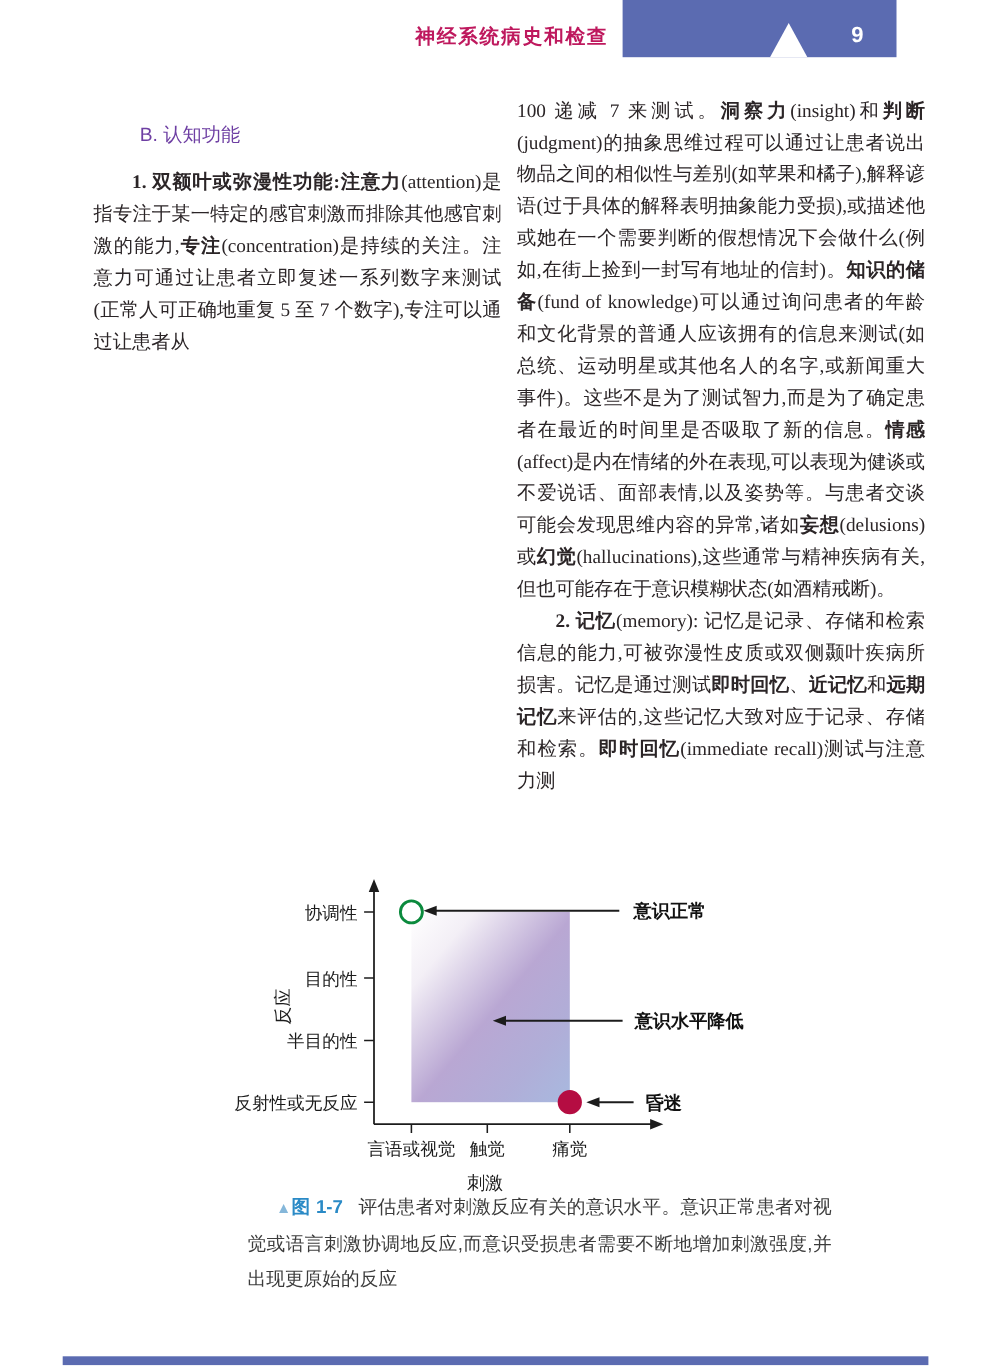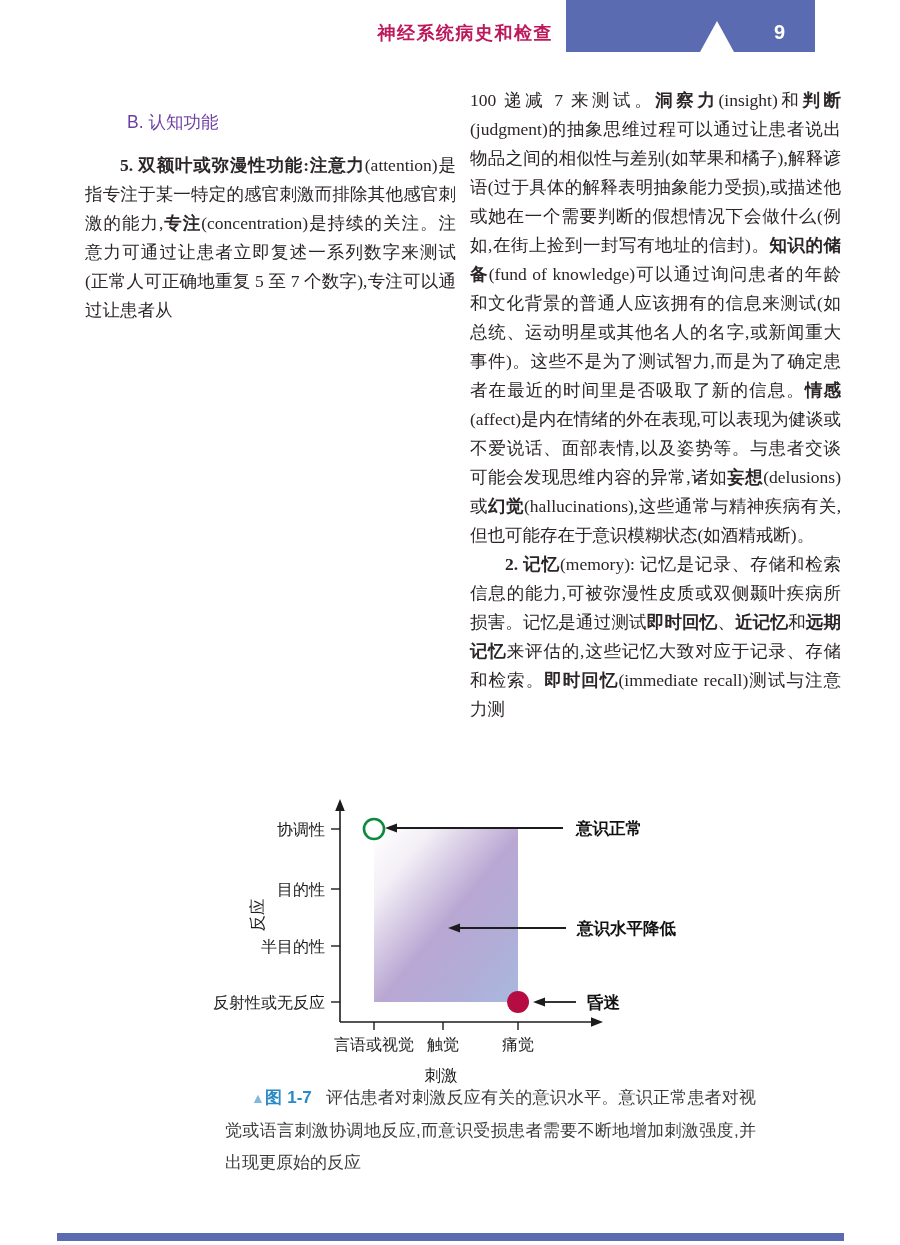--- a/index.html
+++ b/index.html
@@ -51,21 +51,21 @@
 <div class="page">
 
   <div class="header-title">神经系统病史和检查</div>
   <div class="page-badge">
     <div class="badge-notch"></div>
     <div class="page-number">9</div>
   </div>
 
   <div class="col col-left">
       <div class="section-heading">B. 认知功能</div>
-      <p class="para indent"><span class="bold">5. 双额叶或弥漫性功能:注意力</span><span>(attention)是指专注于某一特定的感官刺激而排除其他感官刺激的能力,</span><span class="bold">专注</span><span>(concentration)是持续的关注。注意力可通过让患者立即复述一系列数字来测试(正常人可正确地重复 5 至 7 个数字),专注可以通过让患者从</span></p>
+      <p class="para indent"><span class="bold">1. 双额叶或弥漫性功能:注意力</span><span>(attention)是指专注于某一特定的感官刺激而排除其他感官刺激的能力,</span><span class="bold">专注</span><span>(concentration)是持续的关注。注意力可通过让患者立即复述一系列数字来测试(正常人可正确地重复 5 至 7 个数字),专注可以通过让患者从</span></p>
     </div>
   <div class="col col-right">
       <p class="para"><span>100 递减 7 来测试。</span><span class="bold">洞察力</span><span>(insight)和</span><span class="bold">判断</span><span>(judgment)的抽象思维过程可以通过让患者说出物品之间的相似性与差别(如苹果和橘子),解释谚语(过于具体的解释表明抽象能力受损),或描述他或她在一个需要判断的假想情况下会做什么(例如,在街上捡到一封写有地址的信封)。</span><span class="bold">知识的储备</span><span>(fund of knowledge)可以通过询问患者的年龄和文化背景的普通人应该拥有的信息来测试(如总统、运动明星或其他名人的名字,或新闻重大事件)。这些不是为了测试智力,而是为了确定患者在最近的时间里是否吸取了新的信息。</span><span class="bold">情感</span><span>(affect)是内在情绪的外在表现,可以表现为健谈或不爱说话、面部表情,以及姿势等。与患者交谈可能会发现思维内容的异常,诸如</span><span class="bold">妄想</span><span>(delusions)或</span><span class="bold">幻觉</span><span>(hallucinations),这些通常与精神疾病有关,但也可能存在于意识模糊状态(如酒精戒断)。</span></p>
       <p class="para indent"><span class="bold">2. 记忆</span><span>(memory): 记忆是记录、存储和检索信息的能力,可被弥漫性皮质或双侧颞叶疾病所损害。记忆是通过测试</span><span class="bold">即时回忆</span><span>、</span><span class="bold">近记忆</span><span>和</span><span class="bold">远期记忆</span><span>来评估的,这些记忆大致对应于记录、存储和检索。</span><span class="bold">即时回忆</span><span>(immediate recall)测试与注意力测</span></p>
     </div>
 
   <svg class="figure-svg" viewBox="180 792 600 303" xmlns="http://www.w3.org/2000/svg">
     <defs>
       <linearGradient id="consGrad" x1="0" y1="0" x2="1" y2="1">
         <stop offset="0" stop-color="#ffffff"></stop>

